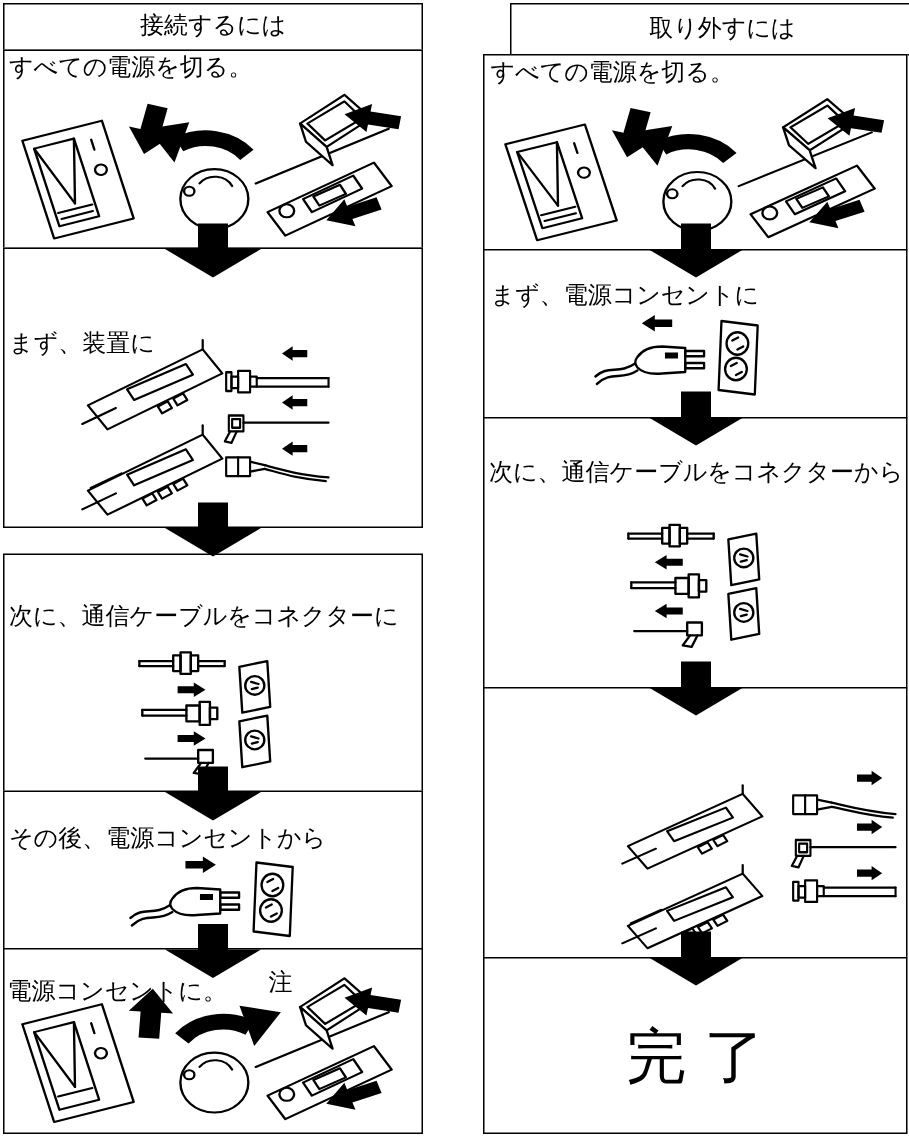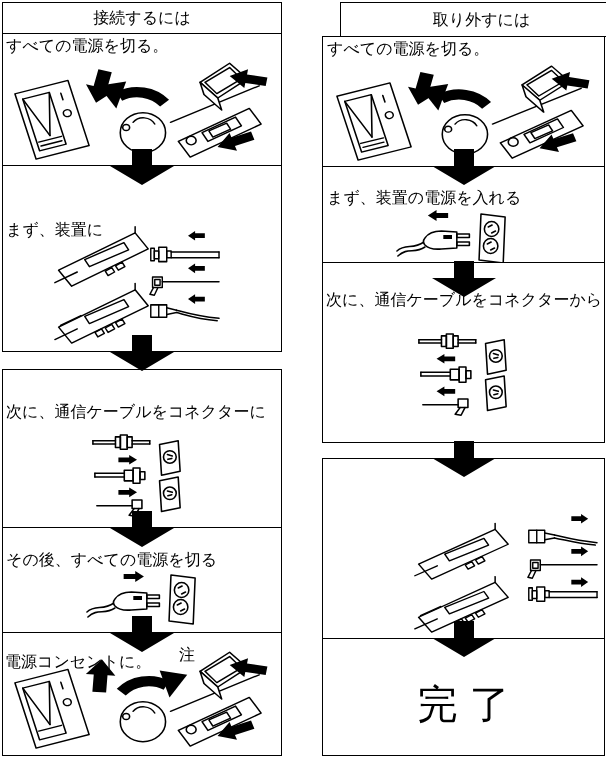--- a/index.html
+++ b/index.html
@@ -154,21 +154,21 @@
       <g>
         <polygon class="wh" points="72,49 91,45 93,77 74,81"></polygon>
         <circle class="ln" cx="82.5" cy="62" r="6.5"></circle>
         <line class="ln" x1="80" y1="59.5" x2="85" y2="61"></line>
         <line class="ln" x1="80.5" y1="64.5" x2="84.5" y2="63.5"></line>
       </g>
     </svg>
   </div>
 
   <div class="box" style="left:2px;top:527px;width:280px;height:106px;">
-    <div class="lbl" style="left:3px;top:23px;">その後、すべての電源を切る</div>
+    <div class="lbl" style="left:3px;top:23px;">その後、電源コンセントから</div>
     <svg style="left:82px;top:42px;" width="114" height="58" viewBox="0 0 118 58" preserveAspectRatio="none">
       <polygon class="fl" points="21,5.5 12,0 12,3 0,3 0,8 12,8 12,11" transform="translate(40,1)"></polygon>
       <g>
         <path class="ln" d="M2,42 C11,34 18,41 30,33"></path>
         <path class="ln" d="M3,47 C13,38 20,45 31,38"></path>
         <path class="wh" d="M31,29 Q36,22 48,22 L64,23 L64,39 L48,40 Q36,41 31,36 Q28,32.5 31,29 Z"></path>
         <rect class="fl" x="50" y="26" width="9" height="4"></rect>
         <rect class="ln" x="64" y="25" width="13" height="3.5"></rect>
         <rect class="ln" x="64" y="33" width="13" height="3.5"></rect>
       </g>
@@ -271,21 +271,21 @@
         <polygon class="wh" points="198,28 228,6 246,24 216,46"></polygon>
         <polygon class="ln" points="203,28 228,11 240,24 215,41"></polygon>
         <polygon class="wh" points="198,28 202,42 220,60 216,46"></polygon>
         <polygon class="fl" points="0,11 17,0 17,6 38,6 38,16 17,16 17,22" transform="translate(230,10) rotate(10)"></polygon>
         <polygon class="fl" points="0,11 17,0 17,6 38,6 38,16 17,16 17,22" transform="translate(212,92) rotate(-20)"></polygon>
       </g>
     </svg>
   </div>
 
   <div class="box" style="left:322px;top:166px;width:283px;height:113px;">
-    <div class="lbl" style="left:4px;top:22px;">まず、装置の電源を入れる</div>
+    <div class="lbl" style="left:4px;top:22px;">まず、電源コンセントに</div>
     <svg style="left:72px;top:42px;" width="114" height="58" viewBox="0 0 118 58" preserveAspectRatio="none">
       <polygon class="fl" points="0,5.5 9,0 9,3 21,3 21,8 9,8 9,11" transform="translate(34,1)"></polygon>
       <g>
         <path class="ln" d="M2,42 C11,34 18,41 30,33"></path>
         <path class="ln" d="M3,47 C13,38 20,45 31,38"></path>
         <path class="wh" d="M31,29 Q36,22 48,22 L64,23 L64,39 L48,40 Q36,41 31,36 Q28,32.5 31,29 Z"></path>
         <rect class="fl" x="50" y="26" width="9" height="4"></rect>
         <rect class="ln" x="64" y="25" width="13" height="3.5"></rect>
         <rect class="ln" x="64" y="33" width="13" height="3.5"></rect>
       </g>
@@ -294,21 +294,21 @@
         <circle class="ln" cx="100" cy="20" r="7.5"></circle>
         <line class="ln" x1="96.5" y1="18" x2="100.5" y2="16"></line>
         <line class="ln" x1="100" y1="24" x2="104" y2="22"></line>
         <circle class="ln" cx="99" cy="37" r="7.5"></circle>
         <line class="ln" x1="95.5" y1="35" x2="99.5" y2="33"></line>
         <line class="ln" x1="99" y1="41" x2="103" y2="39"></line>
       </g>
     </svg>
   </div>
 
-  <div class="box" style="left:322px;top:262px;width:283px;height:181px;padding-left:36px;">
+  <div class="box" style="left:322px;top:278px;width:283px;height:181px;padding-left:36px;">
     <div class="lbl" style="left:3px;top:28px;">次に、通信ケーブルをコネクターから</div>
     <svg style="left:92px;top:70px;" width="98" height="88" viewBox="0 0 100 92" preserveAspectRatio="none">
       <g>
         <line class="ln" x1="4" y1="7" x2="27" y2="7"></line>
           <line class="ln" x1="4" y1="10.5" x2="27" y2="10.5"></line>
         <line class="ln" x1="4" y1="7" x2="4" y2="10.5"></line>
         <rect class="ln" x="27" y="3" width="5" height="11"></rect>
         <rect class="ln" x="32" y="1" width="7" height="15"></rect>
         <rect class="ln" x="39" y="3" width="5" height="11"></rect>
         <line class="ln" x1="44" y1="7" x2="62" y2="7"></line>

